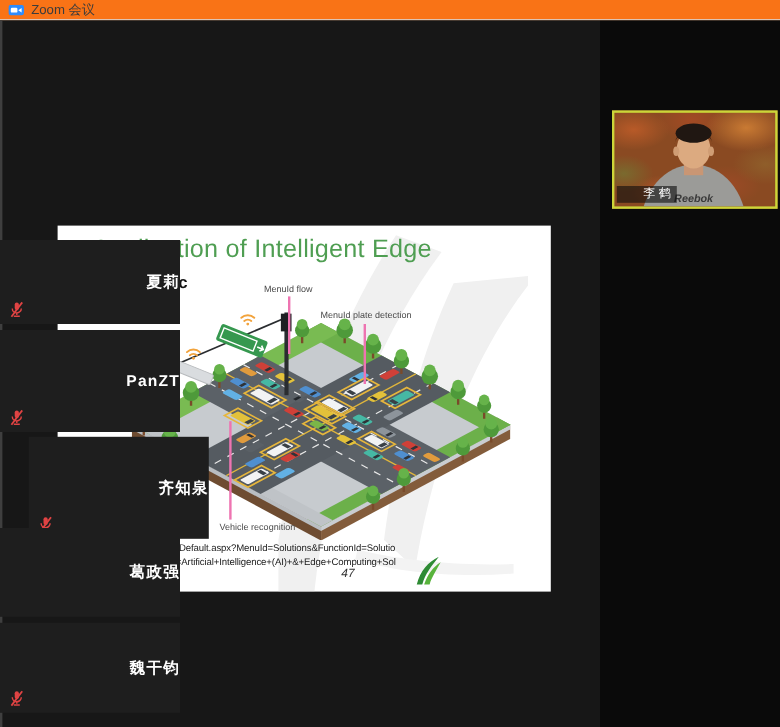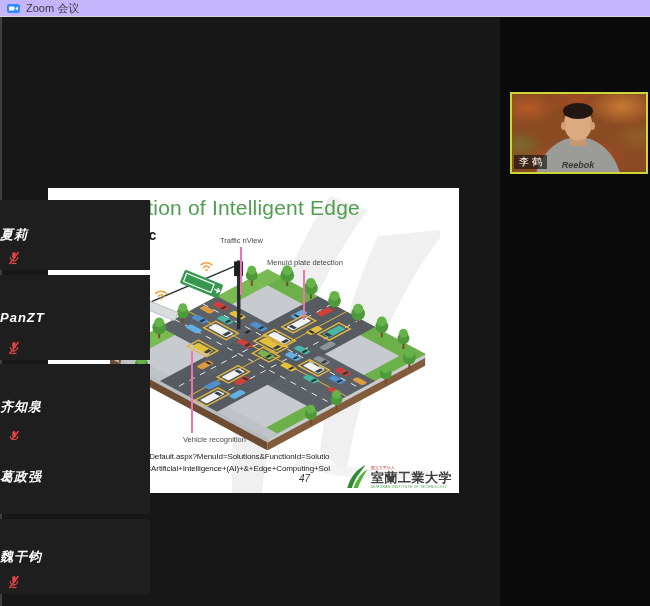--- a/index.html
+++ b/index.html
@@ -1,61 +1,61 @@
 <!DOCTYPE html>
 <html><head>
 <meta charset="utf-8">
 <style>
   html,body{margin:0;padding:0;background:#000;}
   #screen{position:relative;width:650px;height:606px;overflow:hidden;
           font-family:"Liberation Sans",sans-serif;background:#000;}
 
   
-  .titlebar{position:absolute;left:0;top:0;width:650px;height:17px;background:#c4b5fd;
+  .titlebar{position:absolute;left:0;top:0;width:650px;height:17px;background:#f97316;
             border-bottom:1px solid #d8d8d8;display:flex;align-items:center;box-sizing:border-box;}
   .titlebar .app-icon{margin-left:7px;display:flex;align-items:center;}
   .titlebar .win-title{margin-left:6px;font-size:11px;color:#3c3c3c;}
 
   
   .stage{position:absolute;left:0;top:17px;width:500px;height:589px;background:#171717;}
   .stage-left-edge{position:absolute;left:0;top:0;width:2px;height:589px;background:#3f3f3f;}
 
   
   .slide{position:absolute;left:48px;top:188px;width:411px;height:305px;background:#ffffff;overflow:hidden;}
   .watermark{position:absolute;left:0;top:0;width:411px;height:305px;}
   .slide-title{position:absolute;left:29px;top:8px;font-size:21px;color:#4f9e52;letter-spacing:0.2px;}
   .slide-bullet{position:absolute;left:14px;top:39px;font-size:14px;font-weight:bold;color:#151515;}
   .callout-label{position:absolute;font-size:7.5px;color:#4a4a4a;white-space:nowrap;}
   .callout-line{position:absolute;width:2px;background:#ee74b1;}
   .url-block{position:absolute;left:9px;top:263px;width:320px;font-size:8px;line-height:11.8px;color:#1c1c1c;letter-spacing:-0.1px;}
-  .page-num{position:absolute;left:222px;top:285px;width:40px;text-align:right;font-size:10px;color:#333;font-style:italic;}
+  .page-num{position:absolute;left:222px;top:285px;width:40px;text-align:center;font-size:10px;color:#333;font-style:italic;}
   .uni-logo{position:absolute;left:297px;top:274px;display:flex;align-items:center;}
   .uni-text{margin-left:3px;display:flex;flex-direction:column;align-items:flex-start;}
   .uni-corp{font-size:6px;transform:scale(0.66);transform-origin:left bottom;color:#b23a30;white-space:nowrap;}
   .uni-name{font-size:13px;font-weight:600;color:#3f3f3f;letter-spacing:0.5px;white-space:nowrap;line-height:14px;}
   .uni-inst{font-size:6px;transform:scale(0.56);transform-origin:left top;color:#3f9b3f;letter-spacing:0.6px;white-space:nowrap;}
 
   
   .sidebar{position:absolute;left:500px;top:17px;width:150px;height:589px;background:#0a0a0a;}
-  .tile{position:absolute;left:0;width:150px;background:#1e1e1e;display:flex;align-items:center;justify-content:flex-start;font-style:italic;}
+  .tile{position:absolute;left:0;width:150px;background:#1e1e1e;display:flex;align-items:center;justify-content:flex-end;}
   .tile-name{color:#fff;font-size:13px;font-weight:bold;letter-spacing:1px;}
   .mic{position:absolute;left:8px;bottom:5px;width:12px;height:14px;}
 
   .video-tile{position:absolute;left:510px;top:92px;width:134px;height:78px;border:2px solid #ccd639;
               overflow:hidden;background-color:#8a4a22;
               background-image:
                 radial-gradient(ellipse 46px 26px at 12% 18%, #b85a28, rgba(0,0,0,0) 65%),
                 radial-gradient(ellipse 52px 30px at 82% 16%, #c97a33, rgba(0,0,0,0) 65%),
                 radial-gradient(ellipse 46px 26px at 48% 8%,  #a34a24, rgba(0,0,0,0) 65%),
                 radial-gradient(ellipse 42px 26px at 94% 55%, #8f5e2a, rgba(0,0,0,0) 65%),
                 radial-gradient(ellipse 38px 24px at 6% 65%,  #7a6a2e, rgba(0,0,0,0) 65%),
                 radial-gradient(ellipse 44px 26px at 70% 78%, #9c4a26, rgba(0,0,0,0) 65%),
                 radial-gradient(ellipse 40px 22px at 30% 85%, #b0562a, rgba(0,0,0,0) 65%);}
   .video-name-chip{position:absolute;left:2px;bottom:3px;background:rgba(15,15,15,0.62);
-                   color:#fff;font-size:10px;letter-spacing:3px;padding:1px 2px 1px 5px;line-height:12px;}
+                   color:#fff;font-size:10px;letter-spacing:3px;padding:1px 2px 1px 22px;line-height:12px;}
 </style>
 </head>
 <body>
 
 <div id="screen">
 
   <div class="titlebar">
     <span class="app-icon">
       <svg width="13" height="9" viewBox="0 0 26 18">
         <rect width="26" height="18" rx="5" fill="#2d8cff"></rect>
@@ -370,46 +370,41 @@
             <circle cx="0" cy="3.8" r="1.2" fill="#f2a33c" stroke="none"></circle>
         </g>
         <g transform="translate(54,43)" stroke="#f2a33c" fill="none" stroke-width="1.6" stroke-linecap="round">
           <path d="M-5.5,-1.5 a8,8 0 0 1 11,0"></path>
             <path d="M-3,1.2 a4.5,4.5 0 0 1 6,0"></path>
             <circle cx="0" cy="3.8" r="1.2" fill="#f2a33c" stroke="none"></circle>
         </g>
       </g>
     </svg>
 
-    <div class="callout-label" style="left:172px;top:48px;">Traffic nView</div>
+    <div class="callout-label" style="left:172px;top:48px;">MenuId flow</div>
     <div class="callout-line" style="left:192px;top:59px;height:48px;"></div>
 
     <div class="callout-label" style="left:219px;top:70px;">MenuId plate detection</div>
     <div class="callout-line" style="left:255px;top:82px;height:50px;"></div>
 
     <div class="callout-line" style="left:143px;top:163px;height:82px;"></div>
     <div class="callout-label" style="left:104px;top:247px;margin-left:31px;">Vehicle recognition</div>
 
     <div class="url-block">
       <div>https://www.axiomtek.com/Default.aspx?MenuId=Solutions&amp;FunctionId=Solutio</div>
       <div>nView&amp;ItemId=1837&amp;Title=Artificial+Intelligence+(AI)+&amp;+Edge+Computing+Sol</div>
       <div>utions</div>
     </div>
     <div class="page-num">47</div>
 
     <div class="uni-logo">
       <svg width="23" height="27" viewBox="0 0 30 34">
         <path d="M3 32 C7 17 15 8 27 2 C19 12 12 21 9 32 Z" fill="#2e8b34"></path>
         <path d="M11 32 C15 21 21 13 29 8 C24 17 19 25 17 32 Z" fill="#58b33c"></path>
       </svg>
-      <div class="uni-text">
-        <span class="uni-corp">国立大学法人</span>
-        <span class="uni-name">室蘭工業大学</span>
-        <span class="uni-inst">MURORAN INSTITUTE OF TECHNOLOGY</span>
-      </div>
     </div>
   </div>
 
   <div class="sidebar"></div>
 
   <div class="video-tile">
     <svg width="134" height="78" viewBox="0 0 134 78">
       <ellipse cx="66" cy="95" rx="44" ry="52" fill="#9b9b98"></ellipse>
       <rect x="58" y="38" width="16" height="14" fill="#c99674"></rect>
       <ellipse cx="66" cy="30" rx="14" ry="16.5" fill="#dcaa80"></ellipse>
@@ -437,21 +432,21 @@
     <span class="tile-name">PanZT</span>
     <svg class="mic" viewBox="0 0 24 28">
       <rect x="8.5" y="2" width="7" height="13" rx="3.5" fill="#e04343"></rect>
       <path d="M4.5 12 a7.5 7.5 0 0 0 15 0" fill="none" stroke="#e04343" stroke-width="2.4"></path>
       <line x1="12" y1="19.5" x2="12" y2="23" stroke="#e04343" stroke-width="2.4"></line>
       <line x1="7" y1="25" x2="17" y2="25" stroke="#e04343" stroke-width="2.4"></line>
       <line x1="3" y1="26" x2="21" y2="2" stroke="#e04343" stroke-width="3"></line>
     </svg>
   </div>
 
-  <div class="tile" style="top:364px;height:85px;">
+  <div class="tile" style="top:364px;height:85px;margin-left:24px;">
     <span class="tile-name">齐知泉</span>
     <svg class="mic" viewBox="0 0 24 28">
       <rect x="8.5" y="2" width="7" height="13" rx="3.5" fill="#e04343"></rect>
       <path d="M4.5 12 a7.5 7.5 0 0 0 15 0" fill="none" stroke="#e04343" stroke-width="2.4"></path>
       <line x1="12" y1="19.5" x2="12" y2="23" stroke="#e04343" stroke-width="2.4"></line>
       <line x1="7" y1="25" x2="17" y2="25" stroke="#e04343" stroke-width="2.4"></line>
       <line x1="3" y1="26" x2="21" y2="2" stroke="#e04343" stroke-width="3"></line>
     </svg>
   </div>
 

